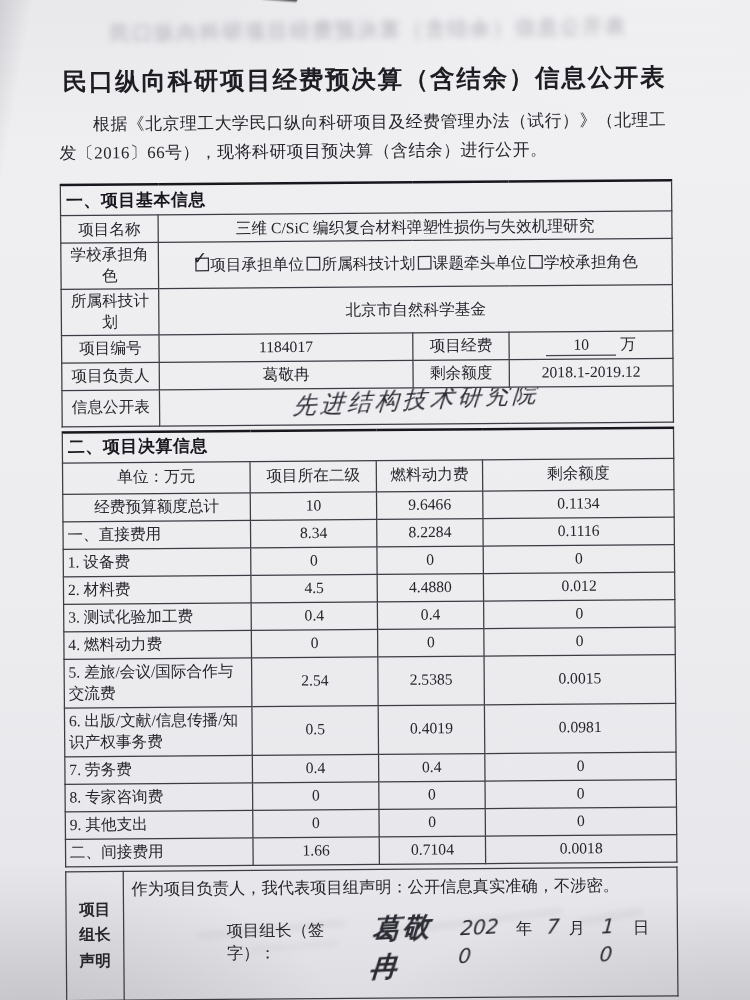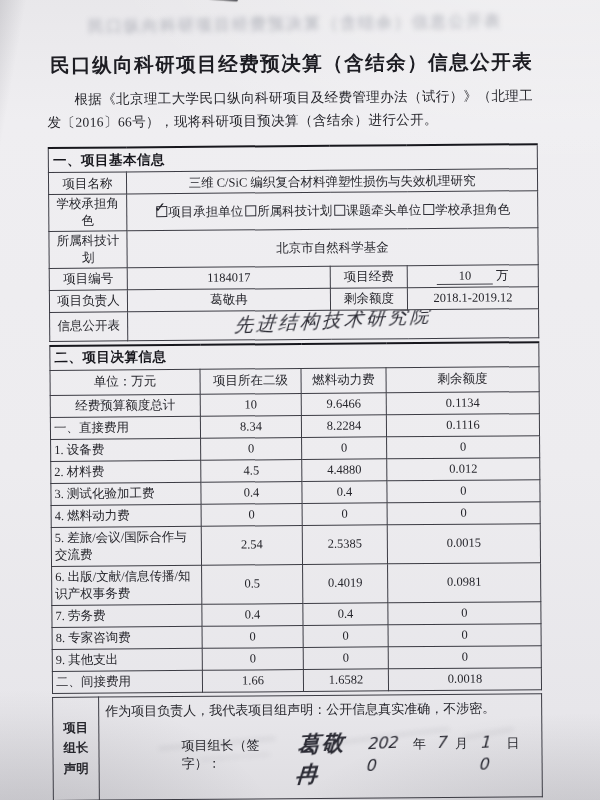--- a/index.html
+++ b/index.html
@@ -191,21 +191,21 @@
         </tr>
         <tr>
           <td>9. 其他支出</td>
           <td class="ctr">0</td>
           <td class="ctr">0</td>
           <td class="ctr">0</td>
         </tr>
         <tr>
           <td>二、间接费用</td>
           <td class="ctr">1.66</td>
-          <td class="ctr">1.6582</td>
+          <td class="ctr">0.7104</td>
           <td class="ctr">0.0018</td>
         </tr>
       </tbody>
         </table>
 
       <table class="t3">
         <colgroup>
             <col style="width:46px">
             <col style="width:443px">
           </colgroup>

